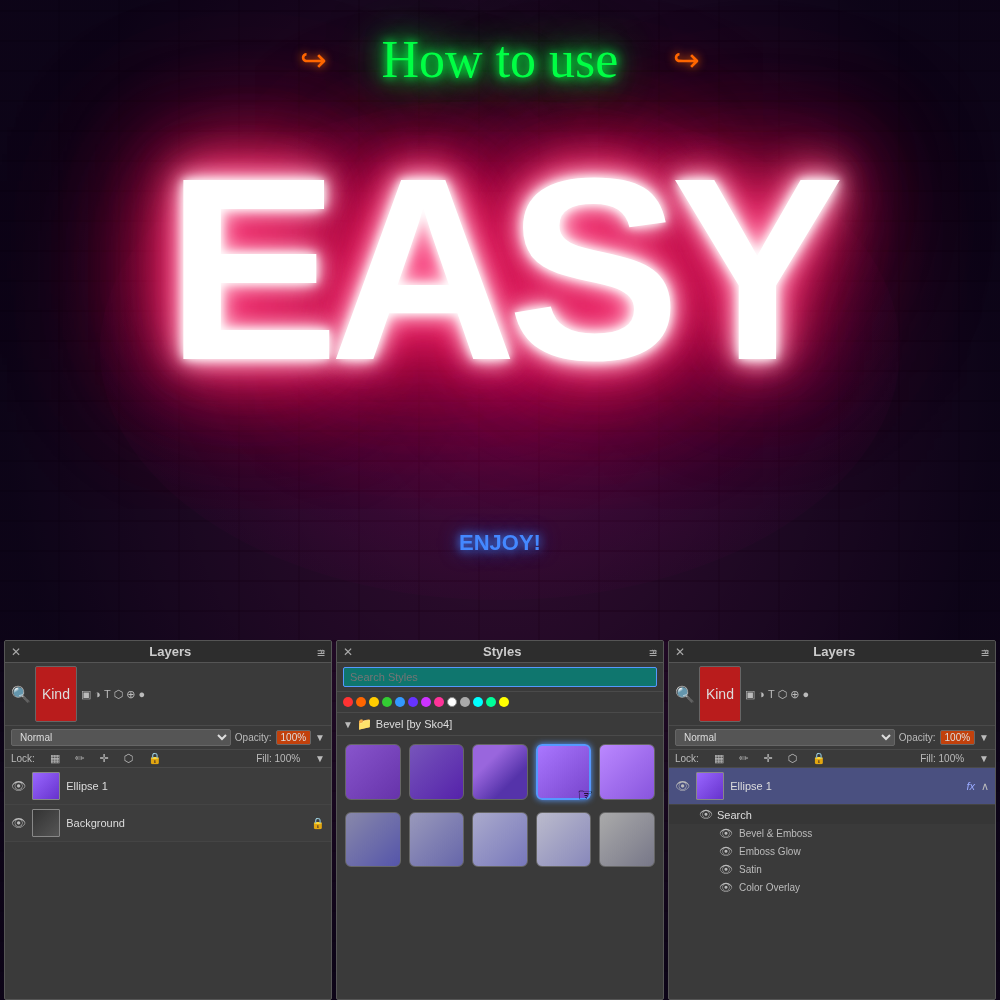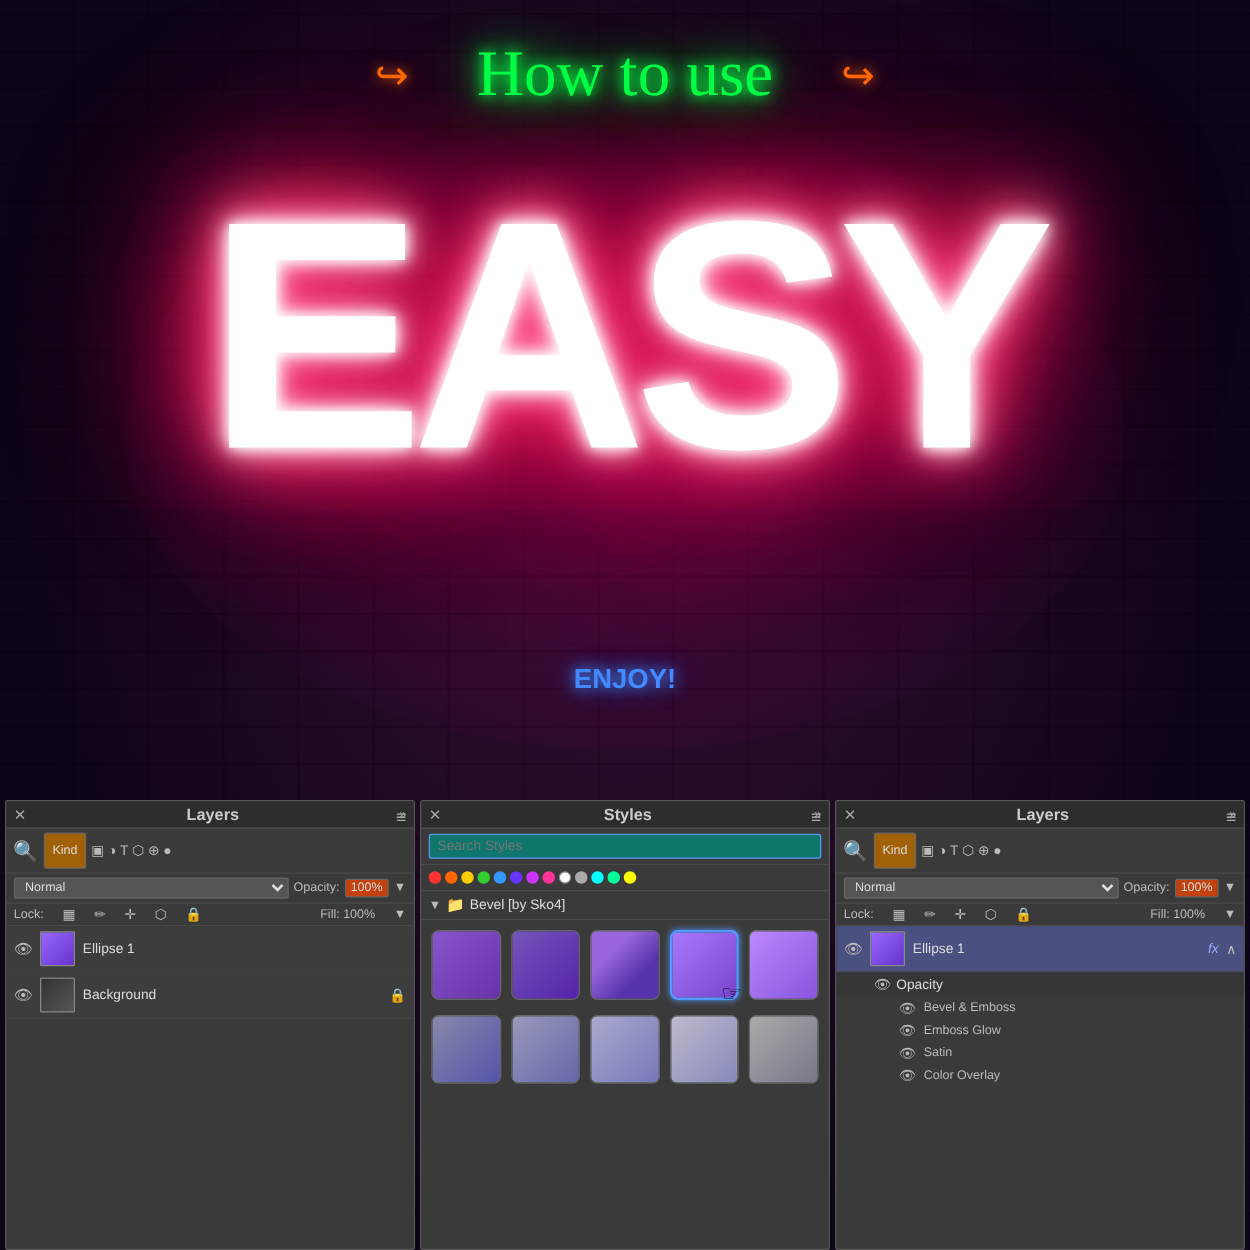--- a/index.html
+++ b/index.html
@@ -191,24 +191,24 @@
     .panel-toolbar {
       background: #3a3a3a;
       padding: 3px 6px;
       display: flex;
       align-items: center;
       gap: 4px;
       border-bottom: 1px solid #4a4a4a;
     }
 
     .toolbar-kind {
-      background: #a16207;
+      background: #b91c1c;
       color: #ddd;
-      font-size: 10px;
-      padding: 8px 6px;
+      font-size: 14px;
+      padding: 19px 6px;
       border-radius: 2px;
       border: 1px solid #666;
     }
 
     .toolbar-icons {
       display: flex;
       gap: 3px;
       align-items: center;
     }
 
@@ -590,21 +590,21 @@
       <div class="layer-item" style="background:#4a5080;">
         <span class="layer-eye">👁</span>
         <div class="layer-thumb"></div>
         <span class="layer-name">Ellipse 1</span>
         <span class="layer-fx">fx</span>
         <span style="color:#bbb;font-size:11px;">∧</span>
       </div>
 
       <div style="display:flex;align-items:center;padding:3px 6px 3px 30px;gap:4px;border-bottom:1px solid #3a3a3a;background:#363636;">
         <span style="color:#bbb;font-size:11px;">👁</span>
-        <span style="color:#ddd;font-size:11px;">Opacity</span>
+        <span style="color:#ddd;font-size:11px;">Search</span>
       </div>
 
       <div class="effect-item">
         <span class="effect-eye">👁</span>
         <span class="effect-name">Bevel &amp; Emboss</span>
       </div>
 
       <div class="effect-item">
         <span class="effect-eye">👁</span>
         <span class="effect-name">Emboss Glow</span>

